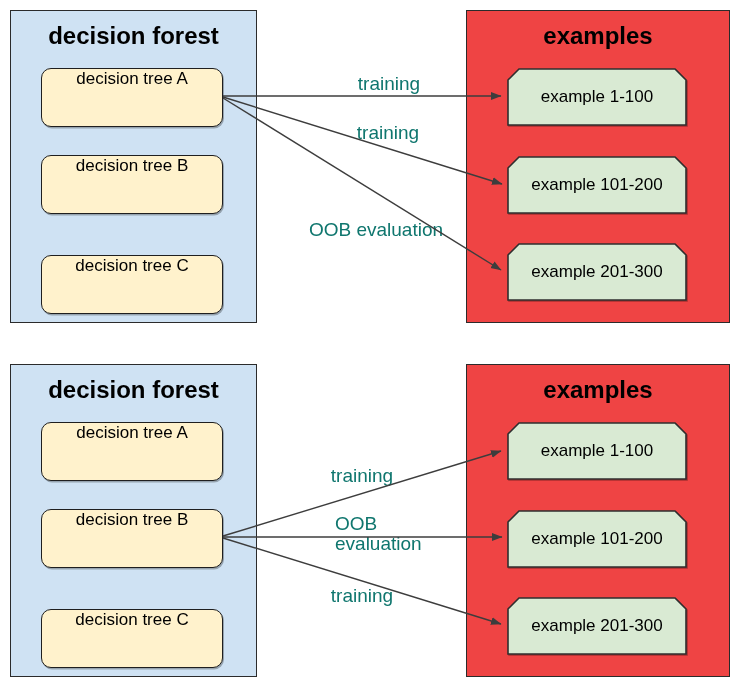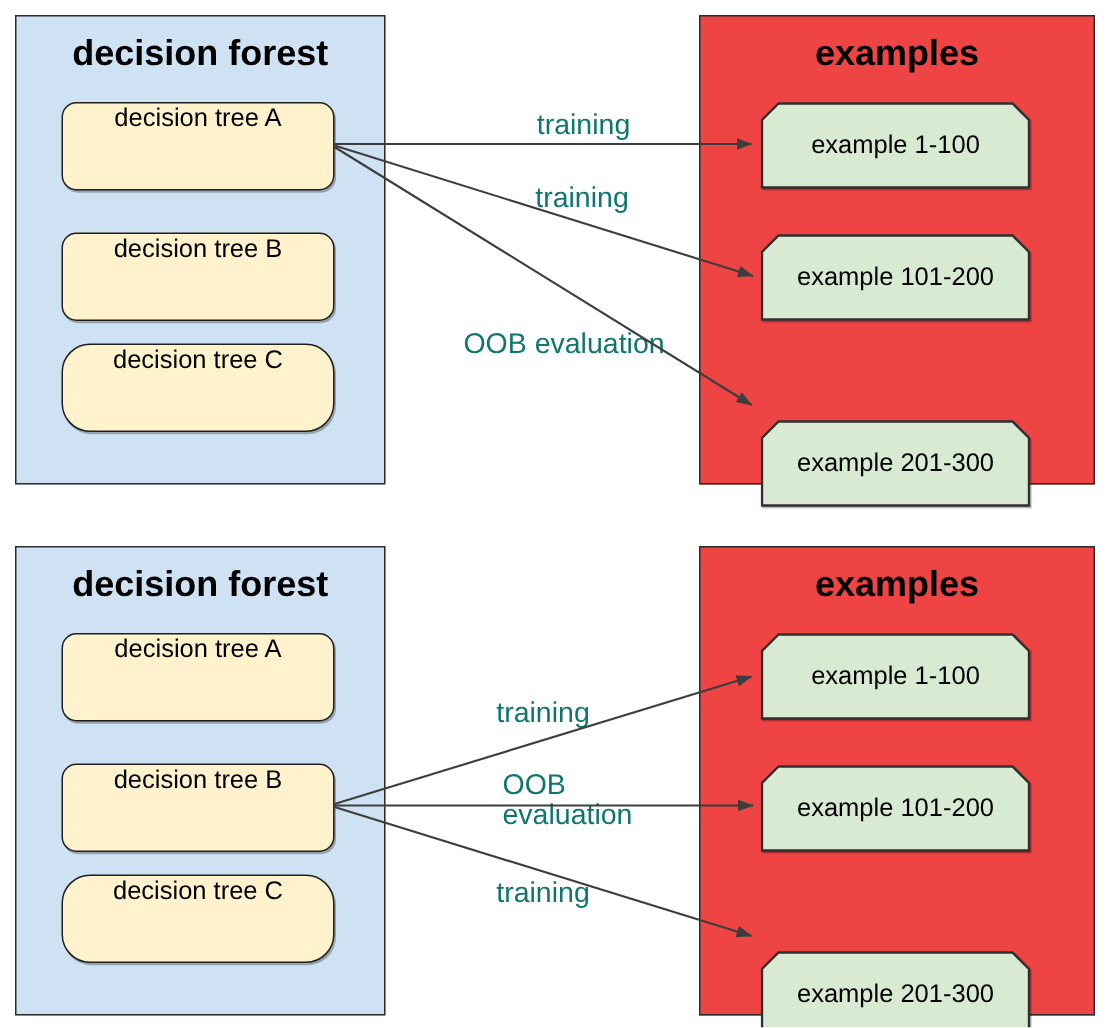--- a/index.html
+++ b/index.html
@@ -40,34 +40,34 @@
     border: 1.5px solid #1f1f1f;
     border-radius: 10px;
     box-shadow: 1px 1.5px 0 rgba(0,0,0,0.28);
     display: flex;
     align-items: flex-start;
     justify-content: center;
     font-size: 17px;
   }
   .tn-1 { top: 57px; }
   .tn-2 { top: 144px; }
-  .tn-3 { top: 218px; border-radius: 19px; }
+  .tn-3 { top: 244px; }
   .card {
     position: absolute;
     left: 40px;
     width: 180px;
     height: 58px;
     display: flex;
     align-items: center;
     justify-content: center;
     font-size: 17px;
   }
   .c-1 { top: 57px; }
   .c-2 { top: 145px; justify-content: center; }
-  .c-3 { top: 232px; margin-top: 37px; }
+  .c-3 { top: 232px; }
   .card .card-shape {
     position: absolute;
     left: 0; top: 0;
     filter: drop-shadow(1px 1.5px 0 rgba(0,0,0,0.3));
   }
   .card .card-shape path { fill: #d9ead3; stroke: #2f2f2f; stroke-width: 1.6; }
   .card-label { position: relative; }
   .arrows-layer {
     position: absolute;
     left: 0; top: 0;

